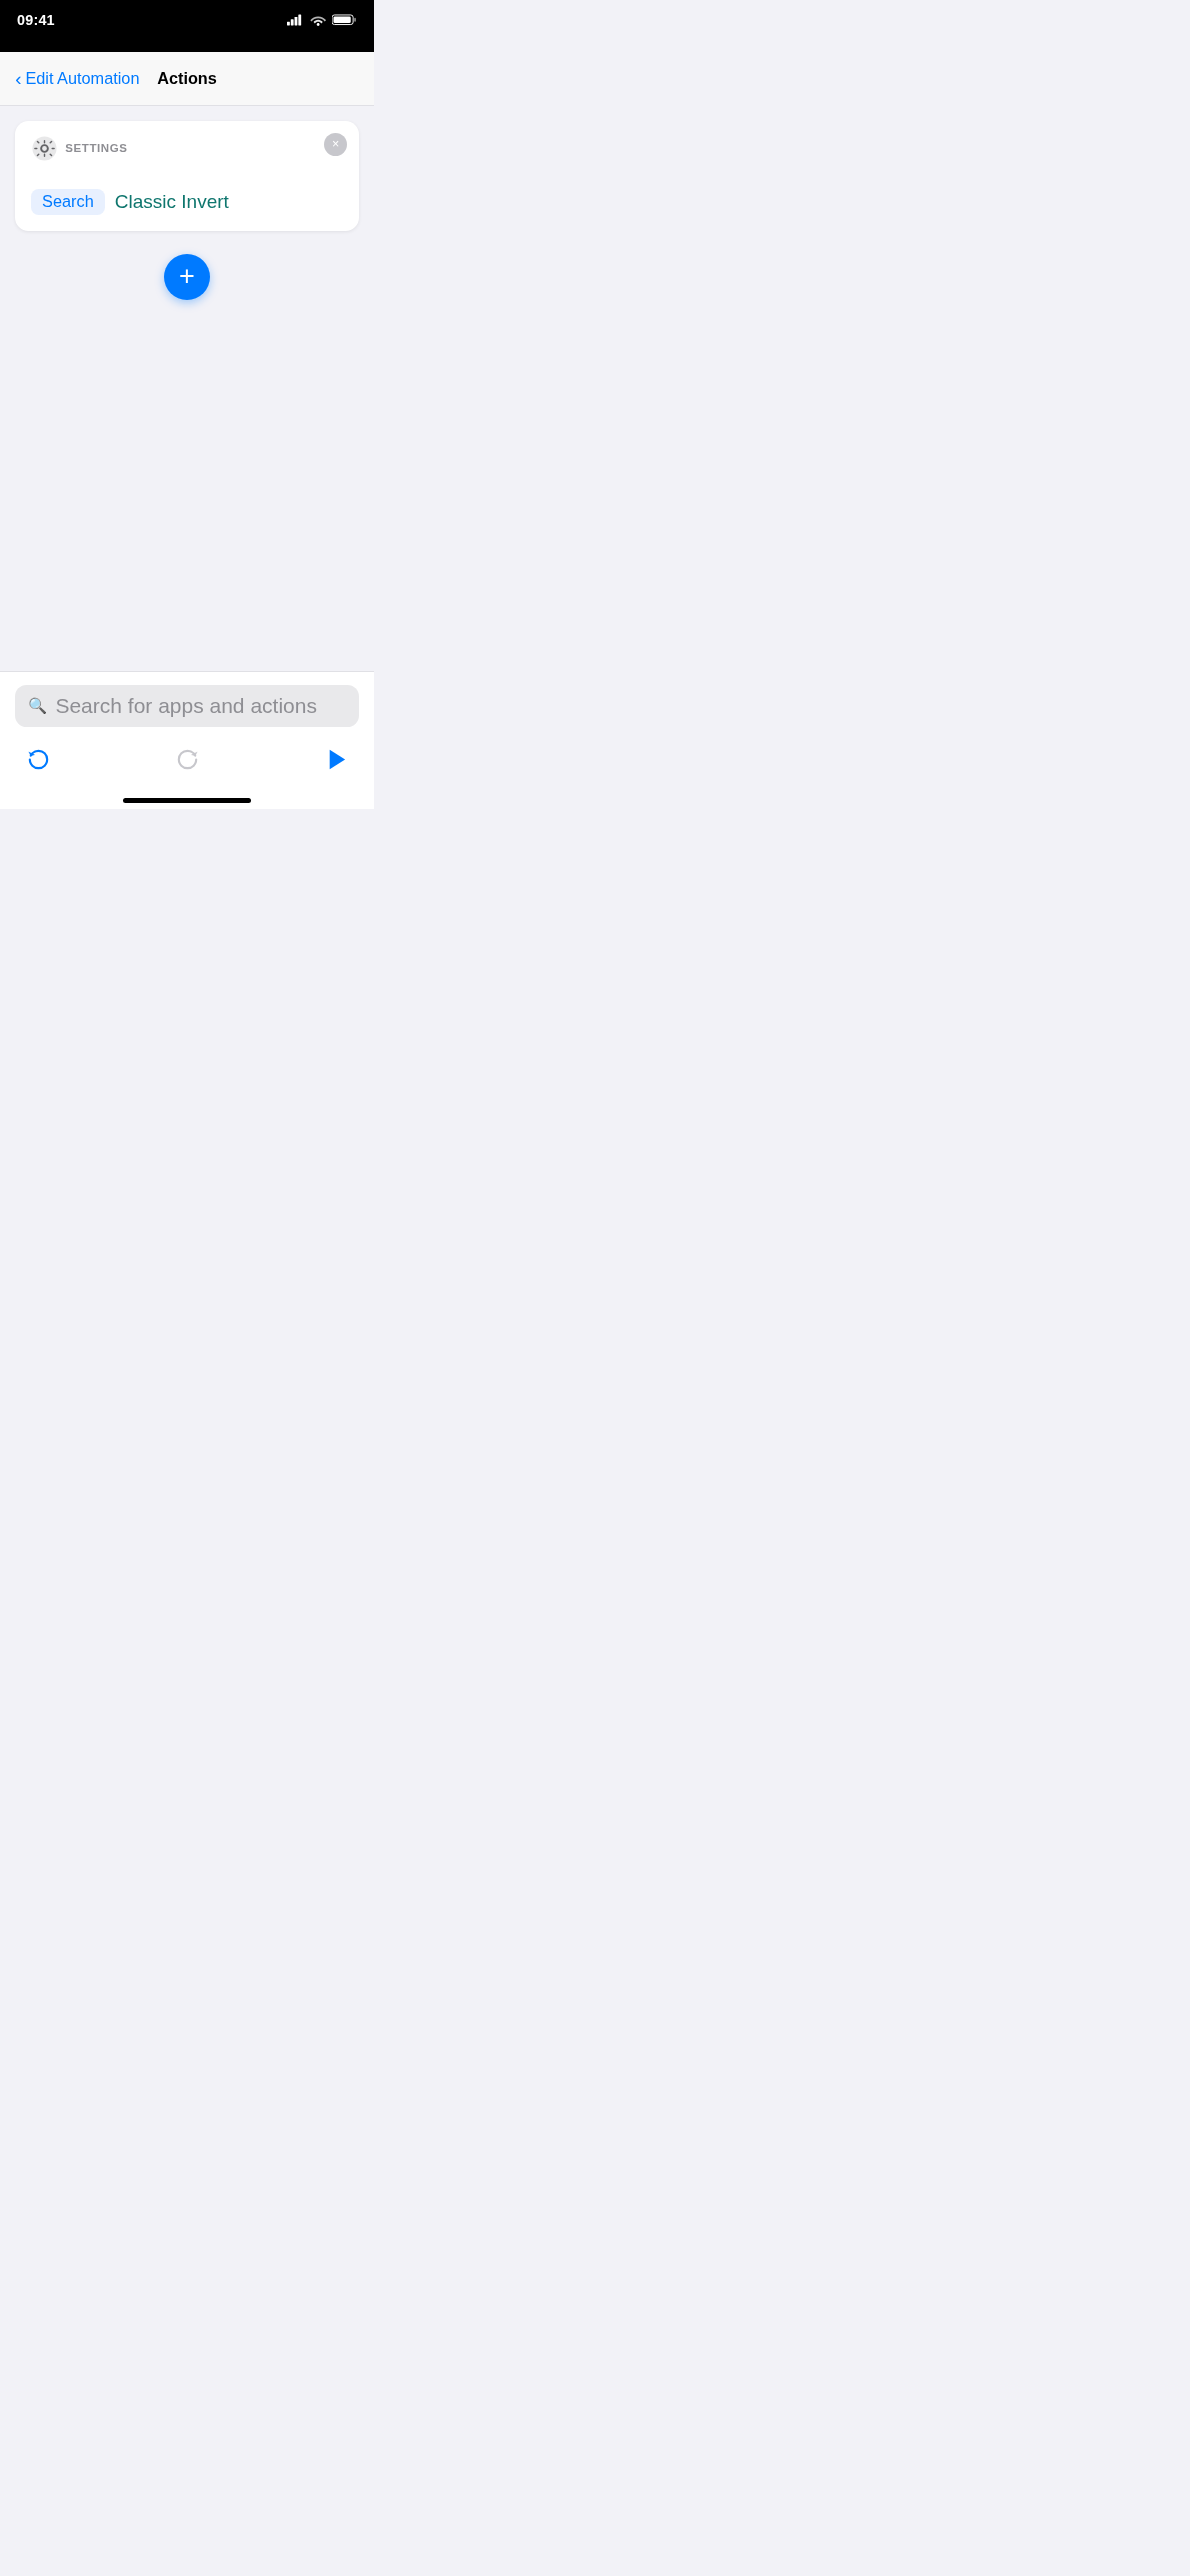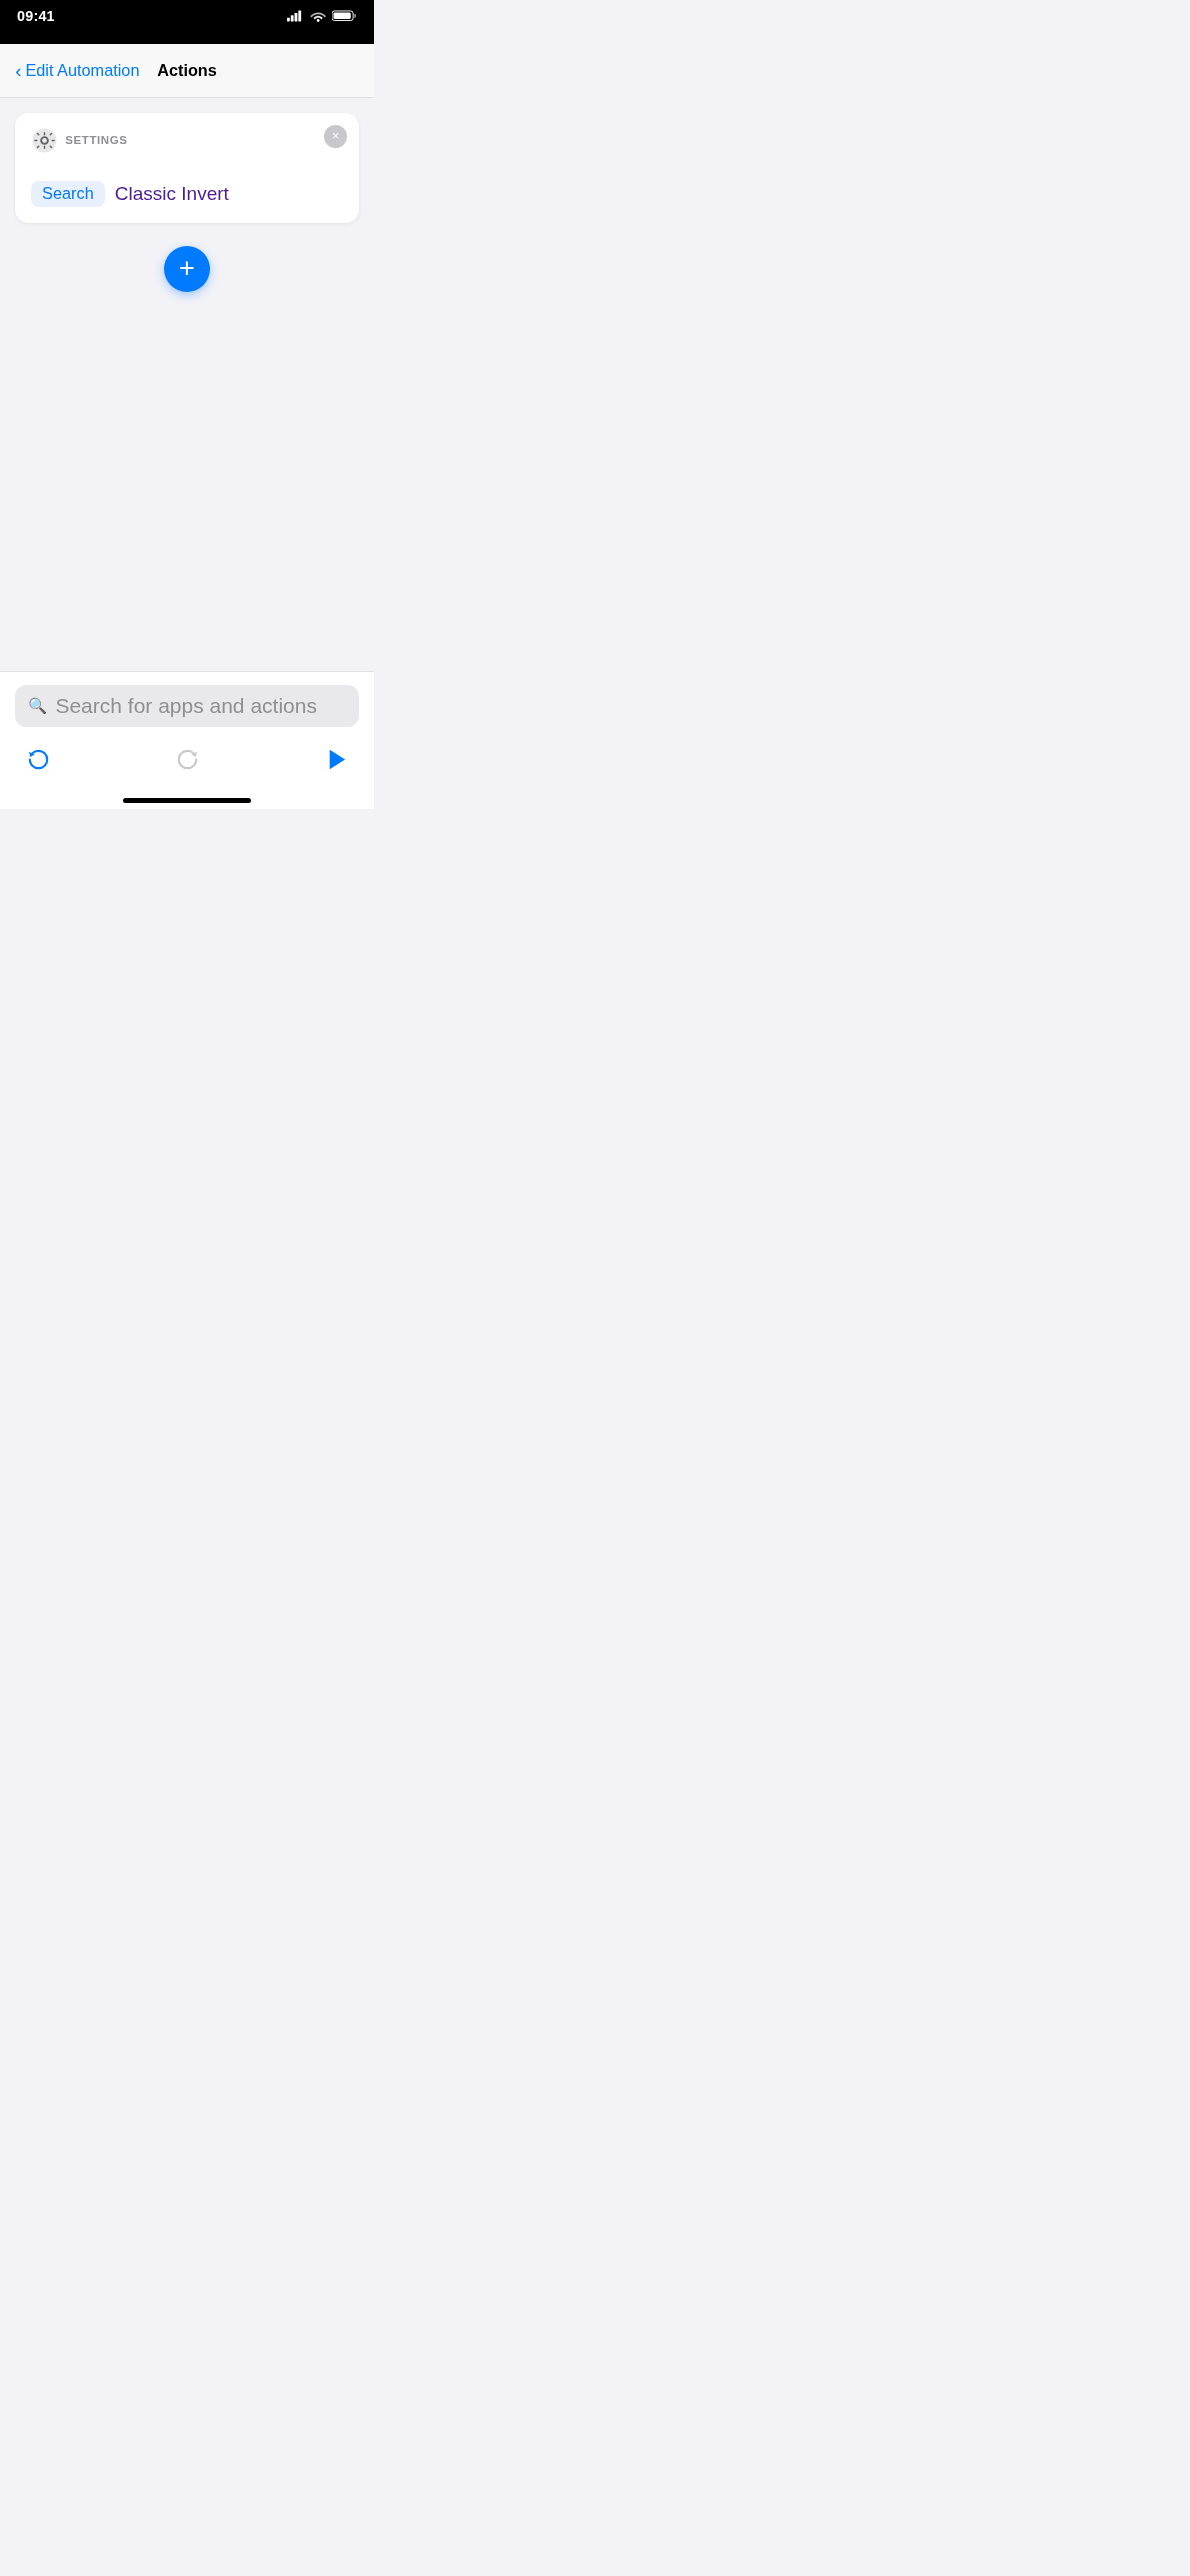--- a/index.html
+++ b/index.html
@@ -11,21 +11,21 @@
       background: #f2f2f7;
       font-family: -apple-system, 'SF Pro Display', 'SF Pro Text', Helvetica, Arial, sans-serif;
       overflow: hidden;
       position: relative;
     }
 
     
     .status-bar {
       background: #000;
       color: #fff;
-      height: 44px;
+      height: 52px;
       display: flex;
       align-items: center;
       justify-content: space-between;
       padding: 0 17px 12px 17px;
     }
     .status-time {
       font-size: 14.4px;
       font-weight: 600;
       letter-spacing: 0.2px;
     }
@@ -137,21 +137,21 @@
       font-size: 16.3px;
       font-weight: 400;
       border-radius: 7.7px;
       padding: 3.8px 11.5px;
       border: none;
       cursor: pointer;
     }
     .action-text {
       font-size: 19px;
       font-weight: 400;
-      color: #4c1d95;
+      color: #0f766e;
     }
 
     
     .add-btn-container {
       display: flex;
       justify-content: center;
       margin-top: 23px;
     }
     .add-btn {
       width: 46px;

